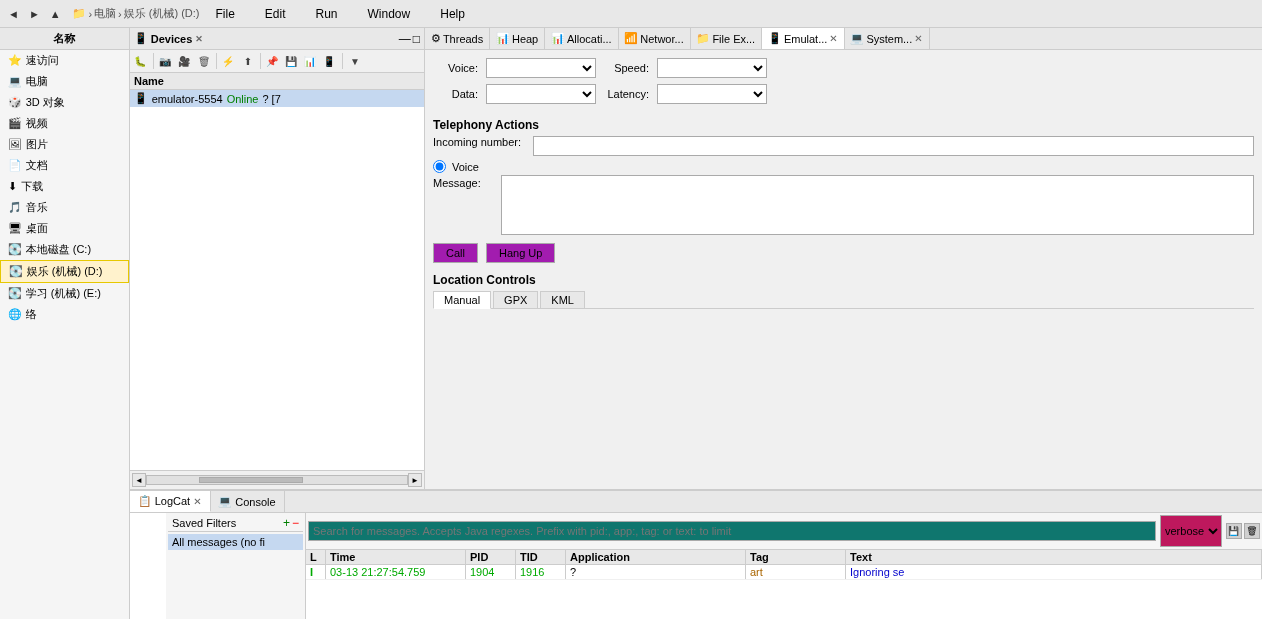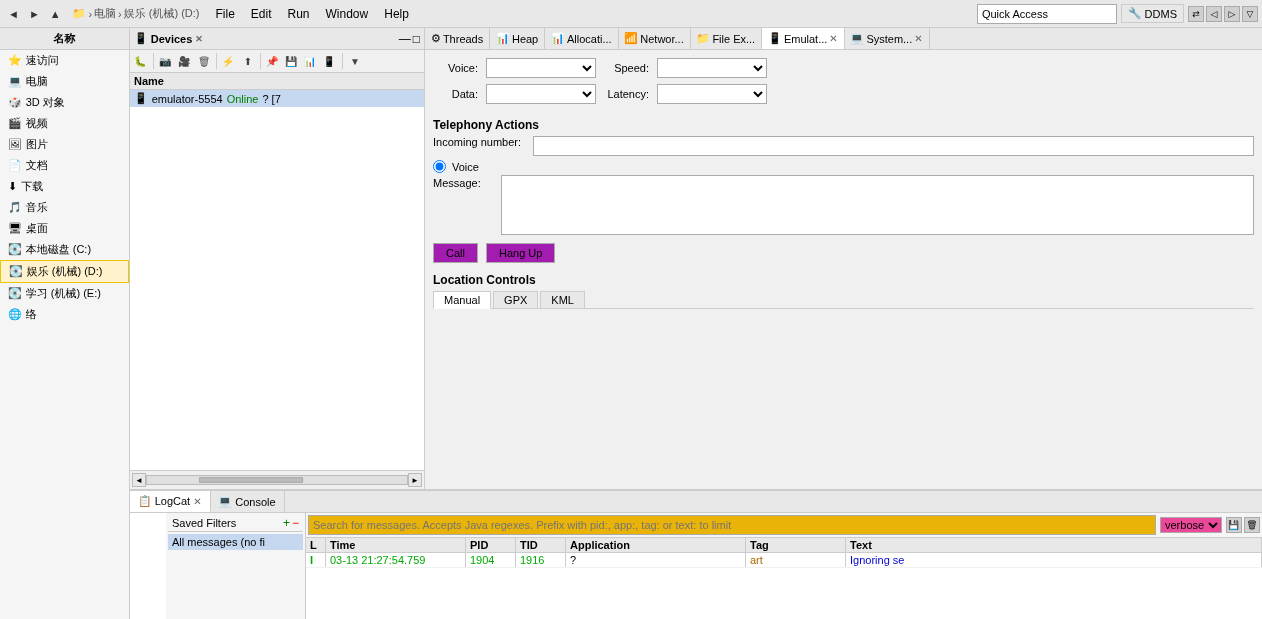--- a/index.html
+++ b/index.html
@@ -4,21 +4,21 @@
   <style>
     * { box-sizing: border-box; margin: 0; padding: 0; }
     body { font-family: 'Segoe UI', Arial, sans-serif; font-size: 12px; background: #f0f0f0; overflow: hidden; width: 1262px; height: 619px; }
 
     
     .top-bar { display: flex; align-items: center; background: #e8e8e8; border-bottom: 1px solid #ccc; height: 28px; padding: 0 4px; gap: 8px; }
     .top-bar-nav { display: flex; align-items: center; gap: 2px; }
     .nav-btn { background: none; border: none; cursor: pointer; padding: 2px 4px; font-size: 11px; color: #333; }
     .breadcrumb { font-size: 11px; color: #333; display: flex; align-items: center; gap: 2px; }
     .breadcrumb span { color: #555; }
-    .menu-bar { display: flex; align-items: flex-end; gap: 0; }
+    .menu-bar { display: flex; align-items: flex-end; gap: 14px; }
     .menu-item { padding: 2px 8px; cursor: pointer; font-size: 12px; color: #000; }
     .quick-access { margin-left: auto; display: flex; align-items: center; gap: 4px; }
     .quick-access input { width: 140px; height: 20px; border: 1px solid #aaa; padding: 0 4px; font-size: 11px; background: white; }
     .ddms-btn { background: #e8e8e8; border: 1px solid #ccc; padding: 2px 6px; font-size: 11px; cursor: pointer; display: flex; align-items: center; gap: 3px; }
     .toolbar-icons { display: flex; gap: 2px; }
     .tb-icon { width: 16px; height: 16px; background: #d0d0d0; border: 1px solid #aaa; cursor: pointer; font-size: 9px; display: flex; align-items: center; justify-content: center; }
 
     
     .main-layout { display: flex; height: calc(619px - 28px); }
 
@@ -73,22 +73,22 @@
     .bottom-tab.active { background: white; border-bottom: 1px solid white; }
     .logcat-area { display: flex; flex: 1; overflow: hidden; margin-left: 36px; }
     .saved-filters { width: 140px; border-right: 1px solid #ccc; background: #f5f5f5; padding: 2px; }
     .saved-filters-header { display: flex; align-items: center; justify-content: space-between; font-size: 11px; padding: 1px 4px; border-bottom: 1px solid #ccc; margin-bottom: 2px; }
     .filter-add { color: green; cursor: pointer; font-size: 12px; }
     .filter-remove { color: red; cursor: pointer; font-size: 12px; }
     .filter-item { font-size: 11px; padding: 2px 4px; cursor: pointer; }
     .filter-item.selected { background: #c5d8f0; }
     .log-content { flex: 1; display: flex; flex-direction: column; overflow: hidden; }
     .log-search-bar { display: flex; align-items: center; padding: 2px; gap: 4px; border-bottom: 1px solid #ccc; background: #f5f5f5; }
-    .log-search-input { flex: 1; height: 20px; border: 1px solid #aaa; padding: 0 4px; font-size: 11px; background: #eab308; }
-    .verbose-select { height: 16px; border: 1px solid #aaa; font-size: 11px; background: #ec4899; cursor: pointer; }
+    .log-search-input { flex: 1; height: 20px; border: 1px solid #aaa; padding: 0 4px; font-size: 11px; background: #0f766e; }
+    .verbose-select { height: 32px; border: 1px solid #aaa; font-size: 11px; background: #be185d; cursor: pointer; }
     .log-toolbar-icons { display: flex; gap: 2px; }
     .log-table { flex: 1; overflow: hidden; font-size: 11px; }
     .log-header { display: flex; background: #e8e8e8; border-bottom: 1px solid #ccc; font-weight: bold; font-size: 11px; }
     .log-col { padding: 1px 4px; border-right: 1px solid #ccc; white-space: nowrap; overflow: hidden; }
     .col-l { width: 20px; }
     .col-time { width: 140px; }
     .col-pid { width: 50px; }
     .col-tid { width: 50px; }
     .col-app { width: 180px; }
     .col-tag { width: 100px; }
@@ -134,33 +134,20 @@
     <span>电脑</span>
     <span>›</span>
     <span>娱乐 (机械) (D:)</span>
   </div>
   <div class="menu-bar">
     <span class="menu-item">File</span>
     <span class="menu-item">Edit</span>
     <span class="menu-item">Run</span>
     <span class="menu-item">Window</span>
     <span class="menu-item">Help</span>
-  </div>
-  <div class="quick-access">
-    <input type="text" class="form-select" value="Quick Access" placeholder="Quick Access" style="">
-    <button class="ddms-btn">
-      <span>🔧</span>
-      <span>DDMS</span>
-    </button>
-    <div class="toolbar-icons">
-      <div class="tb-icon">⇄</div>
-      <div class="tb-icon">◁</div>
-      <div class="tb-icon">▷</div>
-      <div class="tb-icon">▽</div>
-    </div>
   </div>
 </div>
 
 <div class="main-layout">
 
   <div class="sidebar">
     <div class="sidebar-header">
       <span>名称</span>
     </div>
     <div class="sidebar-item">

